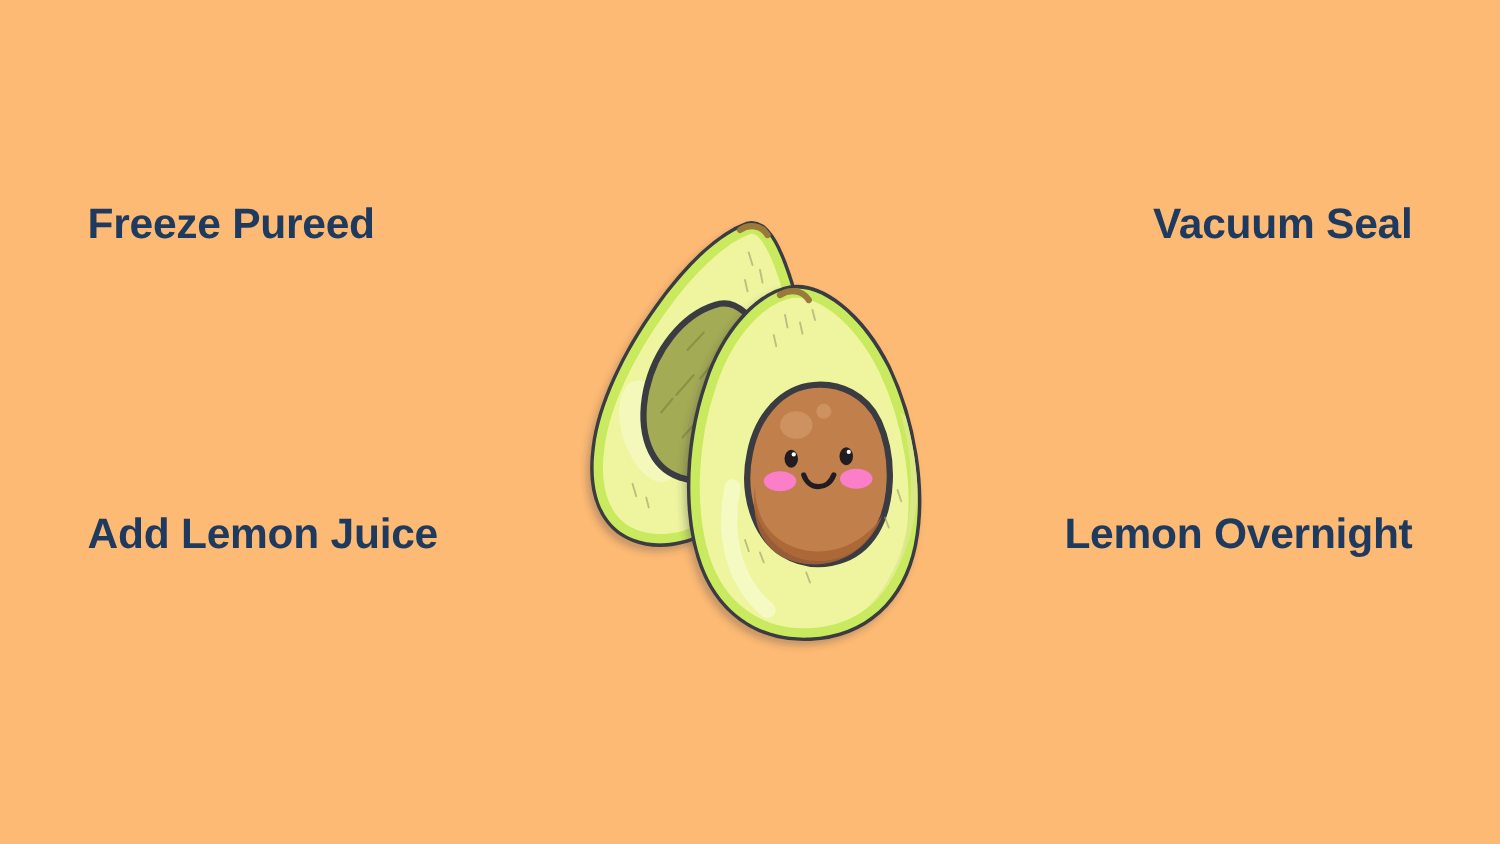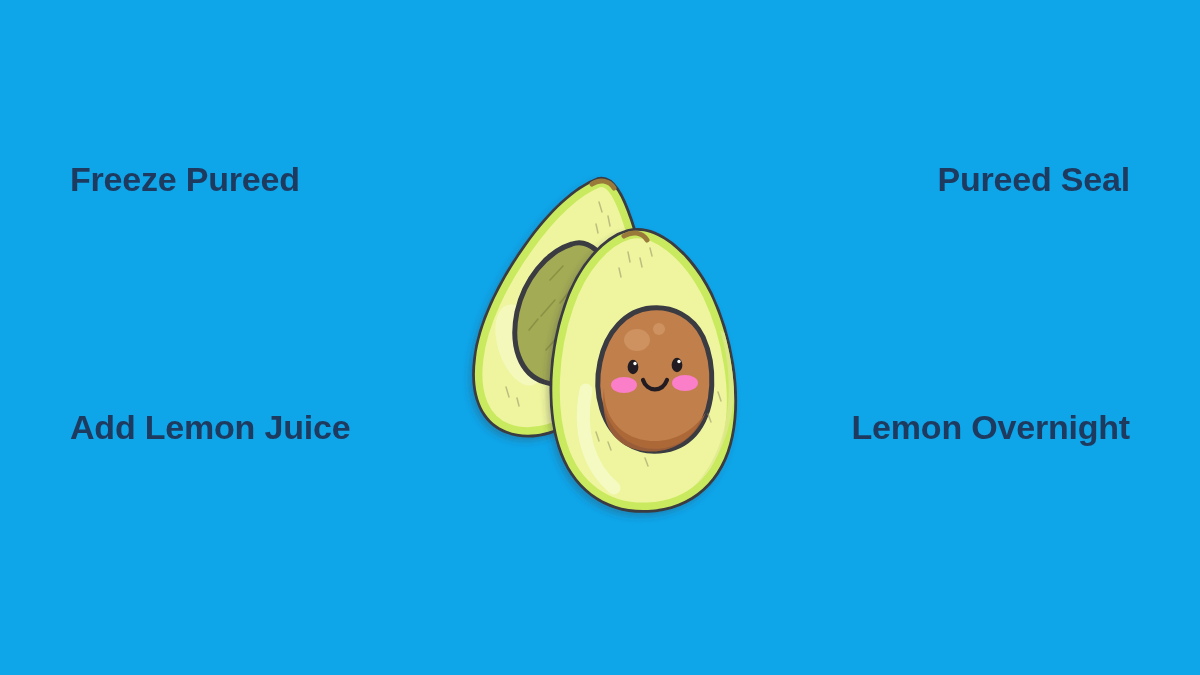--- a/index.html
+++ b/index.html
@@ -12,21 +12,21 @@
     height: 675px;
     overflow: hidden;
     background: #e8f2f9;
     font-family: "Liberation Sans", sans-serif;
   }
 
   #slide {
     position: relative;
     width: 1200px;
     height: 675px;
-    background: #0ea5e9;
+    background: #fdba74;
     box-sizing: border-box;
   }
 
   
   .label {
     position: absolute;
     color: #1e3a5f;
     font-family: "Liberation Sans", sans-serif;
     font-weight: bold;
     font-size: 34px;
@@ -66,21 +66,21 @@
     height: 400px;
   }
 </style>
 </head>
 <body>
 
 <div id="slide">
 
   <div class="label label-left" id="label-freeze-pureed">Freeze Pureed</div>
 
-  <div class="label label-right" id="label-vacuum-seal">Pureed Seal</div>
+  <div class="label label-right" id="label-vacuum-seal">Vacuum Seal</div>
 
   <div class="label label-left" id="label-add-lemon-juice">Add Lemon Juice</div>
 
   <div class="label label-right" id="label-thaw-overnight">Lemon Overnight</div>
 
   <div id="avocado-illustration">
     <svg viewBox="0 0 400 400" xmlns="http://www.w3.org/2000/svg">
       <defs>
         <filter id="softshadow" x="-25%" y="-25%" width="150%" height="150%">
           <feDropShadow dx="-3" dy="4" stdDeviation="3" flood-color="#3a3a42" flood-opacity="0.28"></feDropShadow>

